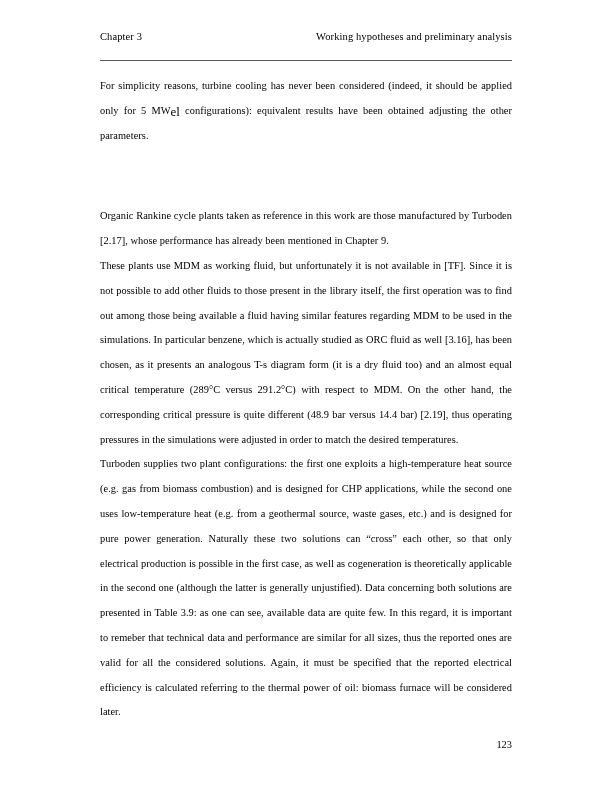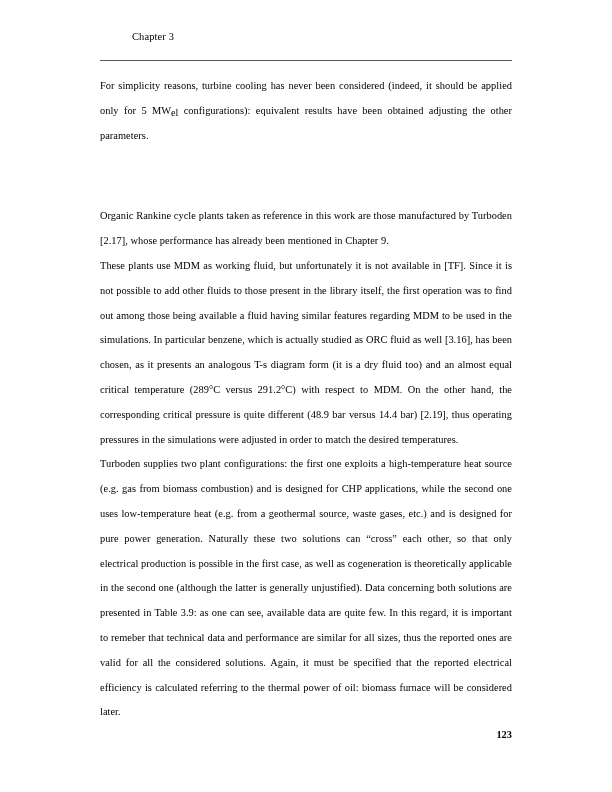--- a/index.html
+++ b/index.html
@@ -29,21 +29,20 @@
     top: 31px;
     width: 412px;
     display: flex;
     justify-content: space-between;
     align-items: baseline;
     font-size: 10.5px;
     letter-spacing: 0.1px;
   }
   .page-header .hdr-left {
     white-space: nowrap;
-    margin-left: 32px;
   }
   .page-header .hdr-right {
     white-space: nowrap;
   }
   .header-rule {
     position: absolute;
     left: 100px;
     top: 60px;
     width: 412px;
     height: 1px;
@@ -71,42 +70,42 @@
     font-size: 10.8px;
     font-weight: bold;
     line-height: 24.8px;
     text-align: left;
     letter-spacing: 0.05px;
   }
   .gap-before-heading { height: 28px; }
   .gap-after-heading  { height: 28px; }
 
   sub {
-    font-size: 10px;
+    font-size: 13px;
     vertical-align: -0.18em;
     line-height: 0;
   }
 
   
   .page-number {
     position: absolute;
     right: 100px;
-    bottom: 52px;
+    bottom: 42px;
     font-size: 10.4px;
     text-align: right;
-    font-weight: bold;
   }
 </style>
 </head>
 <body>
 
 <div class="page">
 
   <div class="page-header">
     <span class="hdr-left">Chapter 3</span>
+    <span class="hdr-right">Working hypotheses and preliminary analysis</span>
   </div>
   <div class="header-rule"></div>
 
   <div class="content">
 
     <p class="body"><span>For simplicity reasons, turbine cooling has never been considered (indeed, it should be applied only for 5 MW</span><sub>el</sub><span> configurations): equivalent results have been obtained adjusting the other parameters.</span></p>
 
 
     <div class="gap-before-heading"></div>
 

